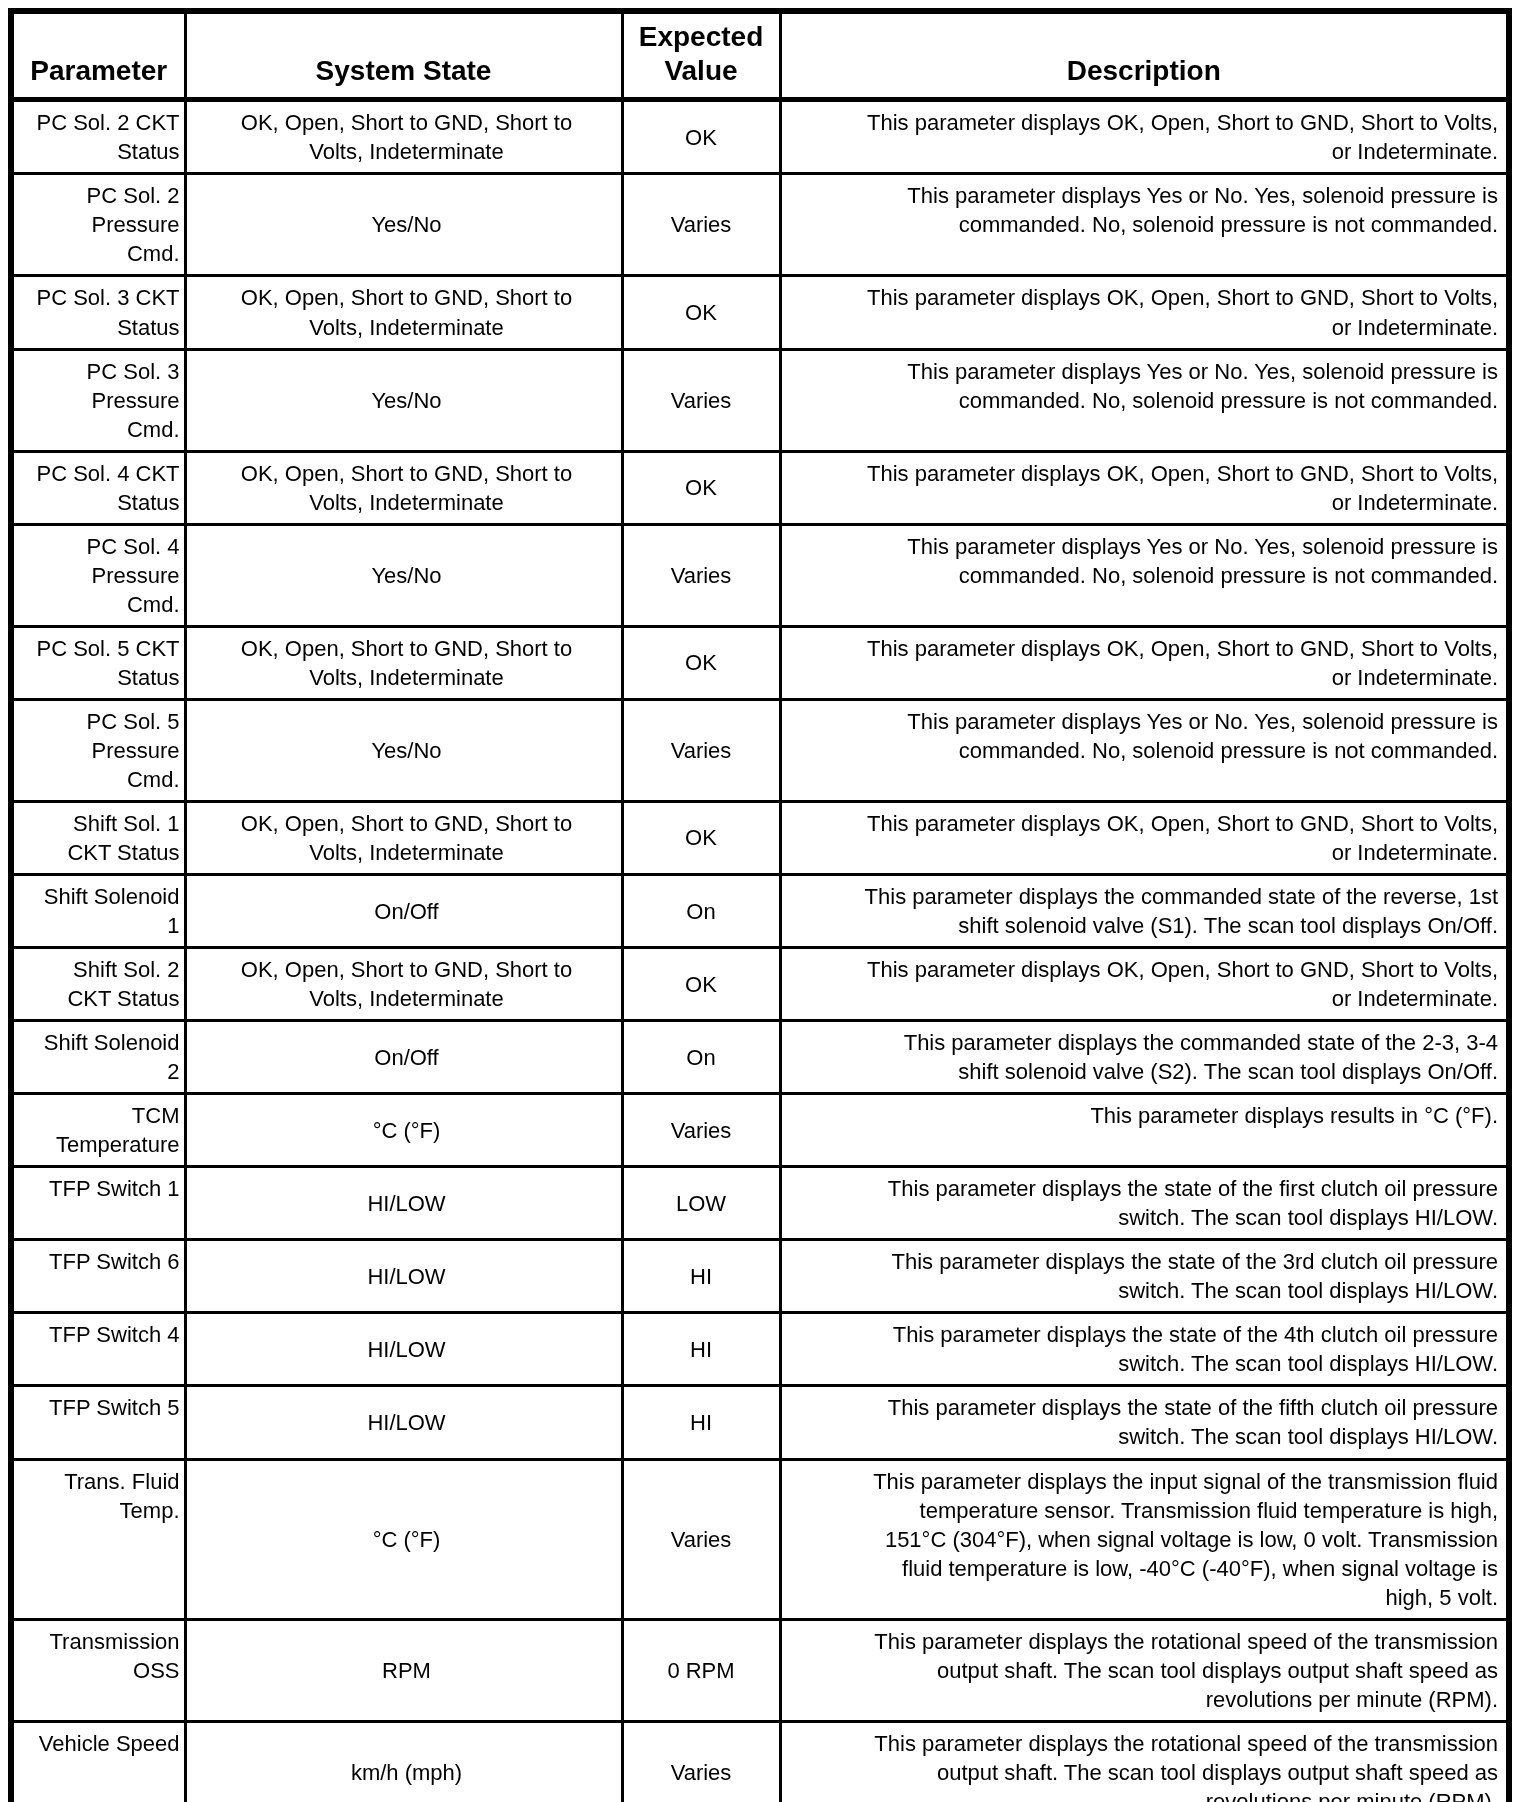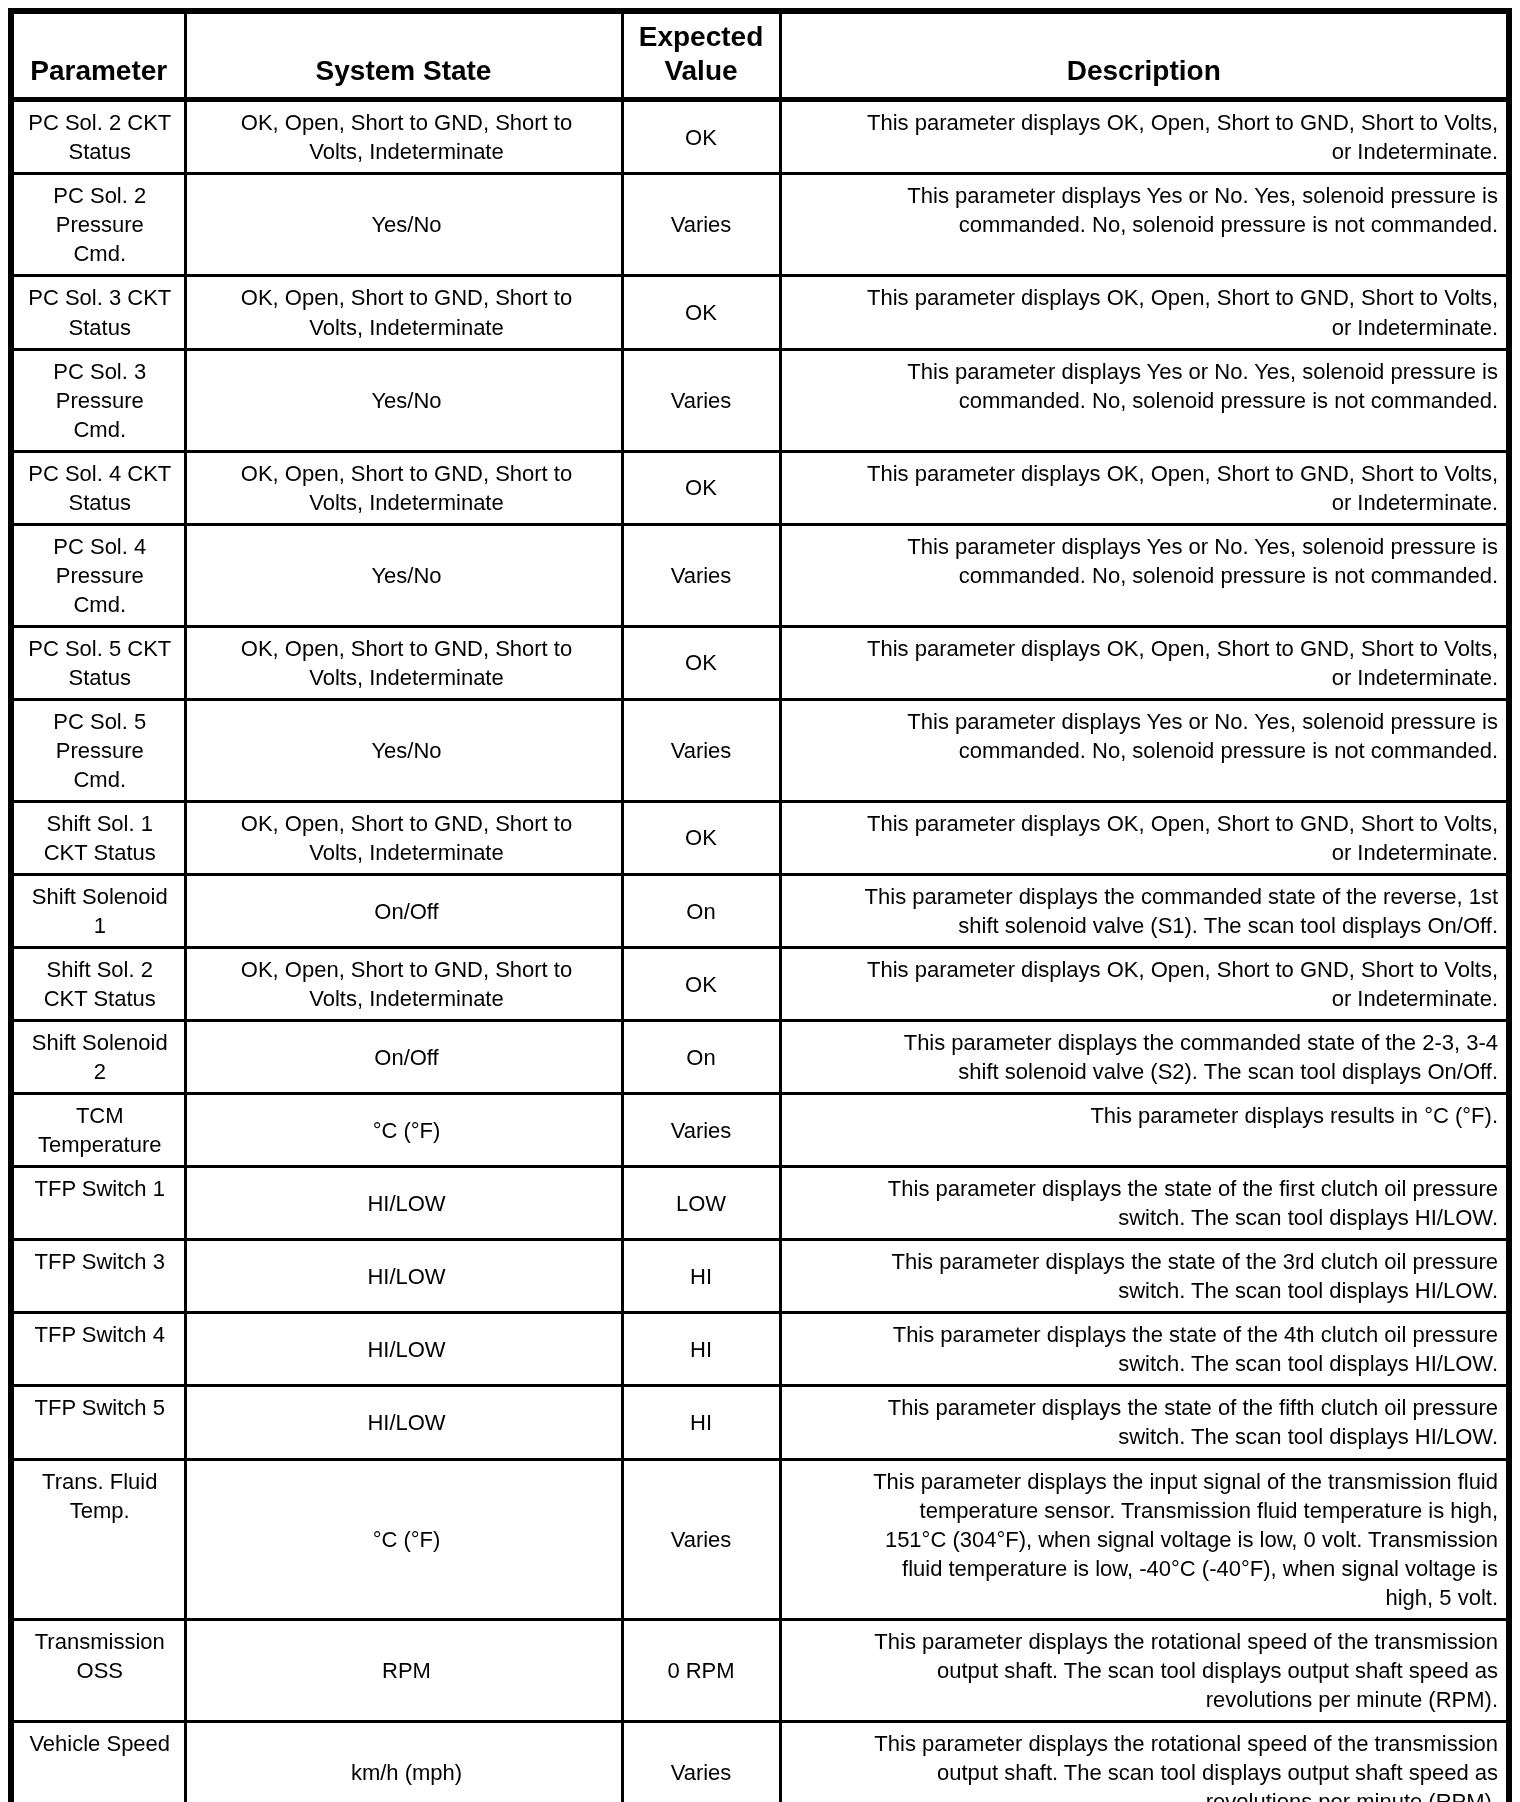--- a/index.html
+++ b/index.html
@@ -43,21 +43,21 @@
     text-align: center;
     vertical-align: bottom;
     padding: 6px 6px 9px 6px;
   }
   td {
     font-size: 22px;
     line-height: 1.32;
     padding: 6px 8px;
   }
   .cell-param {
-    text-align: center;
+    text-align: right;
     vertical-align: top;
     padding-left: 6px;
     padding-right: 4px;
   }
   .cell-state {
     text-align: center;
     vertical-align: middle;
     padding-left: 14px;
   }
   .cell-expected {
@@ -206,21 +206,21 @@
     <td class="cell-desc">This parameter displays results in °C (°F).</td>
   </tr>
         <tr>
     <td class="cell-param">TFP Switch 1</td>
     <td class="cell-state">HI/LOW</td>
     <td class="cell-expected">LOW</td>
     <td class="cell-desc">This parameter displays the state of the first clutch oil pressure
 switch. The scan tool displays HI/LOW.</td>
   </tr>
         <tr>
-    <td class="cell-param">TFP Switch 3</td>
+    <td class="cell-param">TFP Switch 6</td>
     <td class="cell-state">HI/LOW</td>
     <td class="cell-expected">HI</td>
     <td class="cell-desc">This parameter displays the state of the 3rd clutch oil pressure
 switch. The scan tool displays HI/LOW.</td>
   </tr>
         <tr>
     <td class="cell-param">TFP Switch 4</td>
     <td class="cell-state">HI/LOW</td>
     <td class="cell-expected">HI</td>
     <td class="cell-desc">This parameter displays the state of the 4th clutch oil pressure

